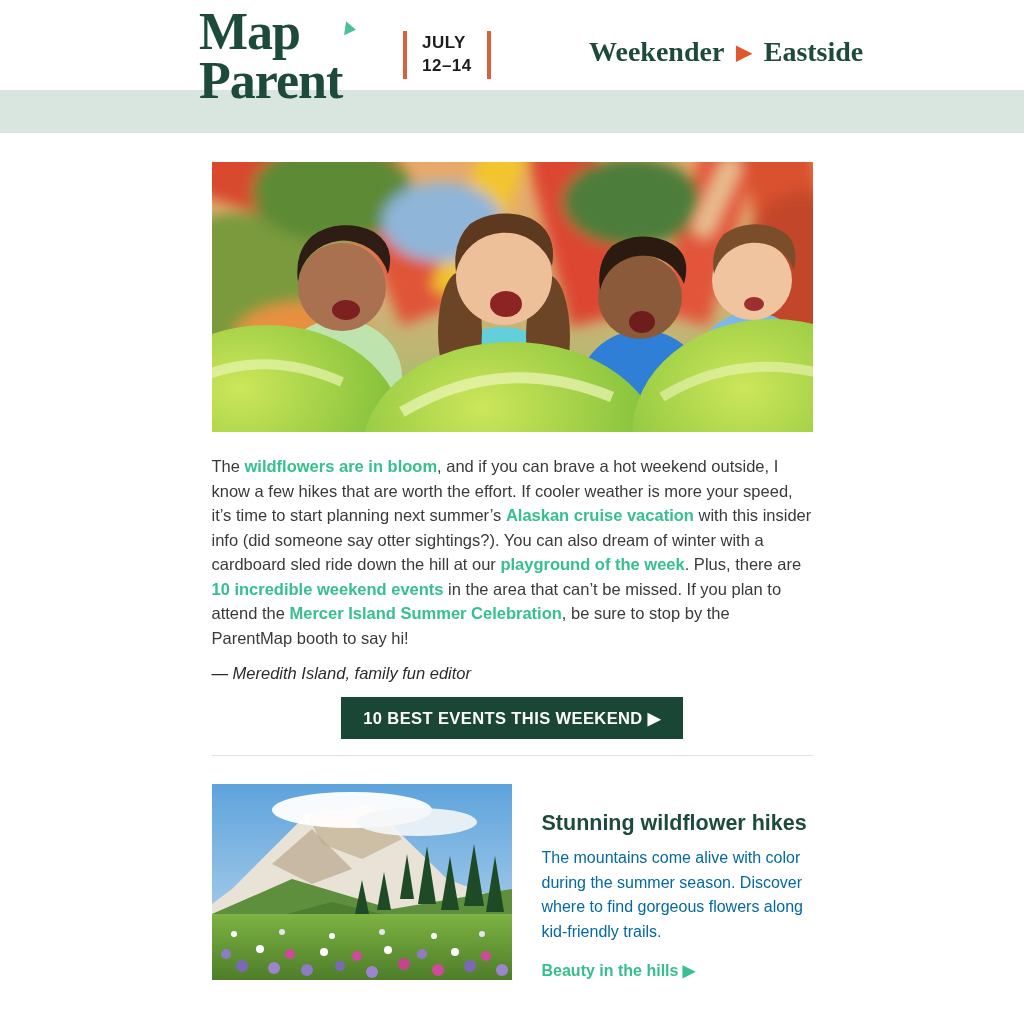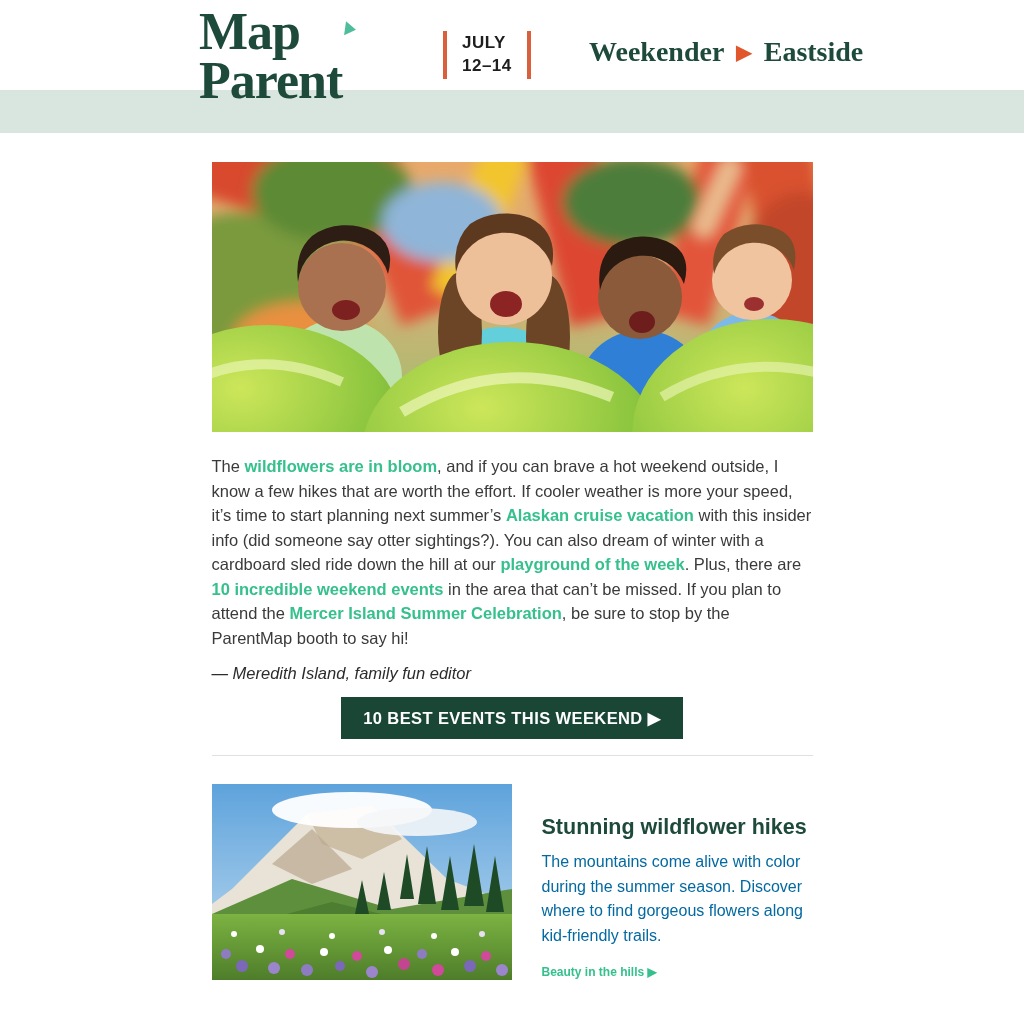--- a/index.html
+++ b/index.html
@@ -27,21 +27,21 @@
   .logo .logo-line { display: block; }
   .logo-mark {
     position: absolute; right: -14px; top: 14px;
     width: 0; height: 0;
     border-top: 7px solid transparent;
     border-bottom: 7px solid transparent;
     border-left: 11px solid #4dbd9b;
     transform: rotate(8deg);
   }
   .date-block {
-    position: absolute; left: 407px; top: 31px;
+    position: absolute; left: 367px; top: 31px;
     display: flex; align-items: stretch; gap: 15px; height: 48px; padding-left: 36px;
   }
   .date-bar { width: 4px; background: #d8603a; }
   .date-text {
     font-weight: 700; font-size: 17px; line-height: 1.35;
     color: #1e1e1e; letter-spacing: 0.5px; text-align: left;
     align-self: center;
   }
   .edition {
     position: absolute; left: 589px; top: 36px;
@@ -81,21 +81,21 @@
   .divider { margin-top: 16px; border: none; border-top: 1px solid #e0e0e0; }
 
   .story-row { display: flex; gap: 30px; margin-top: 28px; align-items: flex-end; }
   .story-img { display: block; width: 300px; height: 196px; flex: 0 0 300px; cursor: pointer; }
   .story-text { flex: 1; padding-top: 0px; }
   .story-title {
     font-size: 21.5px; font-weight: 700; color: #1d4a3b; line-height: 1.28;
     cursor: pointer;
   }
   .story-body { margin-top: 8px; font-size: 16px; line-height: 24.5px; color: #0369a1; }
-  .story-link { display: inline-block; margin-top: 17px; font-size: 12px; }
+  .story-link { display: inline-block; margin-top: 17px; font-size: 16px; }
 </style>
 </head>
 <body>
 
 <div class="header">
   <div class="mint-band"></div>
 
   <div class="logo">
     <span class="logo-line">Map</span>
     <span class="logo-line">Parent</span>

